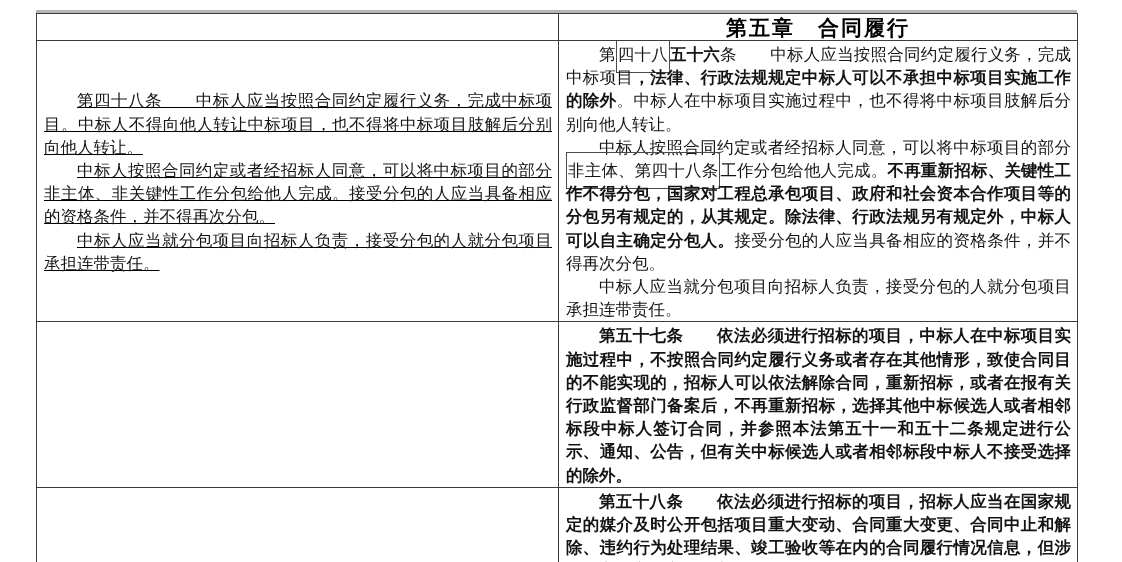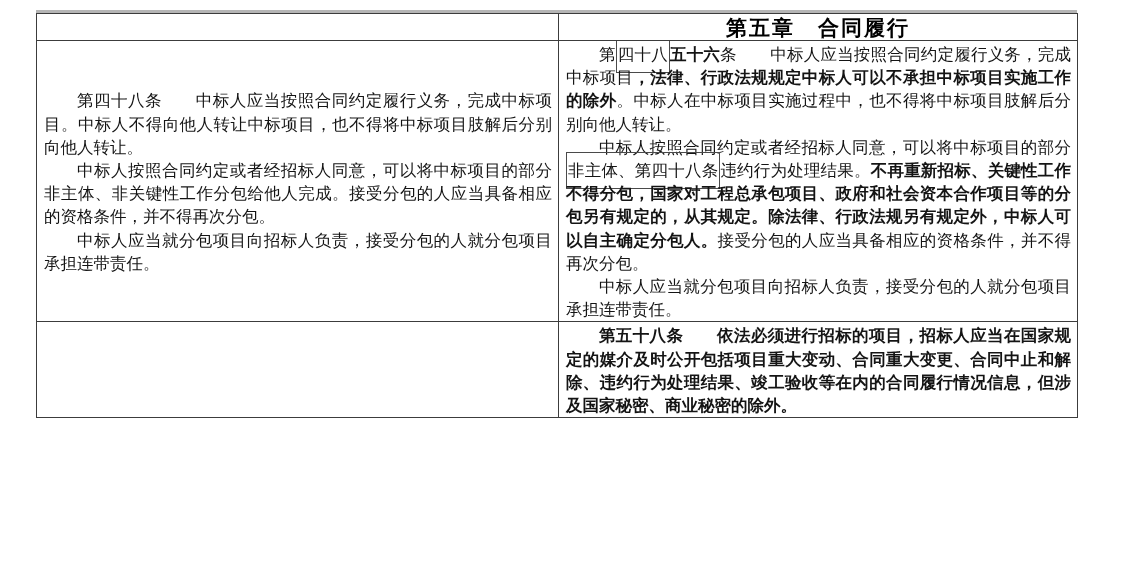--- a/index.html
+++ b/index.html
@@ -49,21 +49,21 @@
   }
 
   tr.row-0 { height:268px; }
   tr.row-1 { height:142px; }
   tr.row-2 { height:96px; }
 
   .cell {
     vertical-align:top;
     padding:2px 6px 0 7px;
   }
-  tr.row-0 .cell-left { vertical-align:middle; }
+  tr.row-0 .cell-left { vertical-align:middle;text-decoration:underline; }
 
   .para {
     font-size:16.5px;
     line-height:23.2px;
     text-indent:2em;
     text-align:justify;
     color:#141414;
   }
   .seg-normal { }
   .seg-bold {
@@ -97,22 +97,28 @@
     </thead>
     <tbody>
         <tr class="body-row row-0">
           <td class="cell cell-left">
             <p class="para"><span class="seg-normal">第四十八条　　中标人应当按照合同约定履行义务，完成中标项目。中标人不得向他人转让中标项目，也不得将中标项目肢解后分别向他人转让。</span></p>
             <p class="para"><span class="seg-normal">中标人按照合同约定或者经招标人同意，可以将中标项目的部分非主体、非关键性工作分包给他人完成。接受分包的人应当具备相应的资格条件，并不得再次分包。</span></p>
             <p class="para"><span class="seg-normal">中标人应当就分包项目向招标人负责，接受分包的人就分包项目承担连带责任。</span></p>
           </td>
           <td class="cell cell-right">
             <p class="para"><span class="seg-normal">第</span><span class="seg-boxed">四十八</span><span class="seg-bold">五十六</span><span class="seg-normal">条　　中标人应当按照合同约定履行义务，完成中标项目</span><span class="seg-bold">，法律、行政法规规定中标人可以不承担中标项目实施工作的除外</span><span class="seg-normal">。中标人在中标项目实施过程中，也不得将中标项目肢解后分别向他人转让。</span></p>
-            <p class="para"><span class="seg-normal">中标人按照合同约定或者经招标人同意，可以将中标项目的部分</span><span class="seg-boxed">非主体、第四十八条</span><span class="seg-normal">违约行为处理结果。</span><span class="seg-bold">不再重新招标、关键性工作不得分包，国家对工程总承包项目、政府和社会资本合作项目等的分包另有规定的，从其规定。除法律、行政法规另有规定外，中标人可以自主确定分包人。</span><span class="seg-normal">接受分包的人应当具备相应的资格条件，并不得再次分包。</span></p>
+            <p class="para"><span class="seg-normal">中标人按照合同约定或者经招标人同意，可以将中标项目的部分</span><span class="seg-boxed">非主体、第四十八条</span><span class="seg-normal">工作分包给他人完成。</span><span class="seg-bold">不再重新招标、关键性工作不得分包，国家对工程总承包项目、政府和社会资本合作项目等的分包另有规定的，从其规定。除法律、行政法规另有规定外，中标人可以自主确定分包人。</span><span class="seg-normal">接受分包的人应当具备相应的资格条件，并不得再次分包。</span></p>
             <p class="para"><span class="seg-normal">中标人应当就分包项目向招标人负责，接受分包的人就分包项目承担连带责任。</span></p>
+          </td>
+        </tr>
+        <tr class="body-row row-1">
+          <td class="cell cell-left"></td>
+          <td class="cell cell-right">
+            <p class="para"><span class="seg-bold">第五十七条　　依法必须进行招标的项目，中标人在中标项目实施过程中，不按照合同约定履行义务或者存在其他情形，致使合同目的不能实现的，招标人可以依法解除合同，重新招标，或者在报有关行政监督部门备案后，不再重新招标，选择其他中标候选人或者相邻标段中标人签订合同，并参照本法第五十一和五十二条规定进行公示、通知、公告，但有关中标候选人或者相邻标段中标人不接受选择的除外。</span></p>
           </td>
         </tr>
         <tr class="body-row row-2">
           <td class="cell cell-left"></td>
           <td class="cell cell-right">
             <p class="para"><span class="seg-bold">第五十八条　　依法必须进行招标的项目，招标人应当在国家规定的媒介及时公开包括项目重大变动、合同重大变更、合同中止和解除、违约行为处理结果、竣工验收等在内的合同履行情况信息，但涉及国家秘密、商业秘密的除外。</span></p>
           </td>
         </tr>
       </tbody>
   </table>

